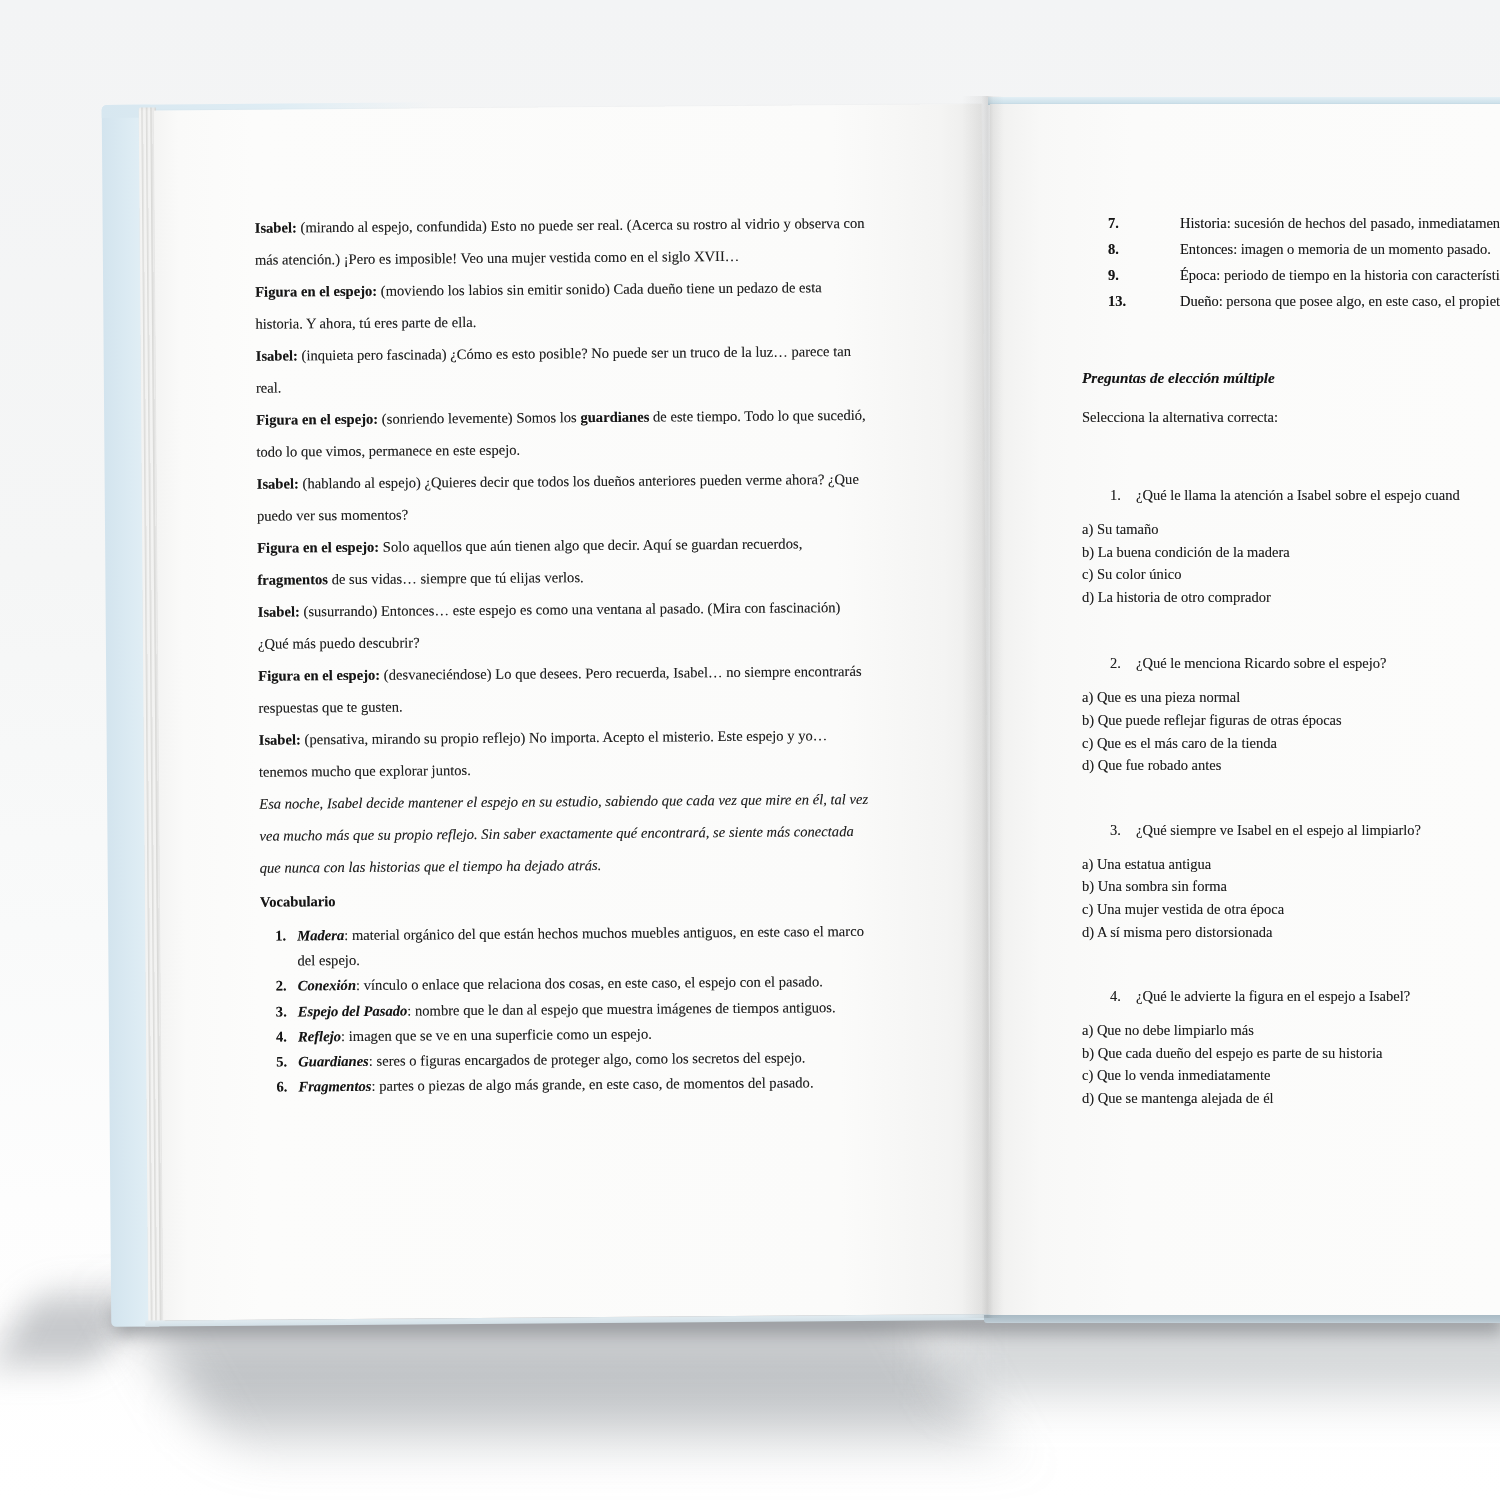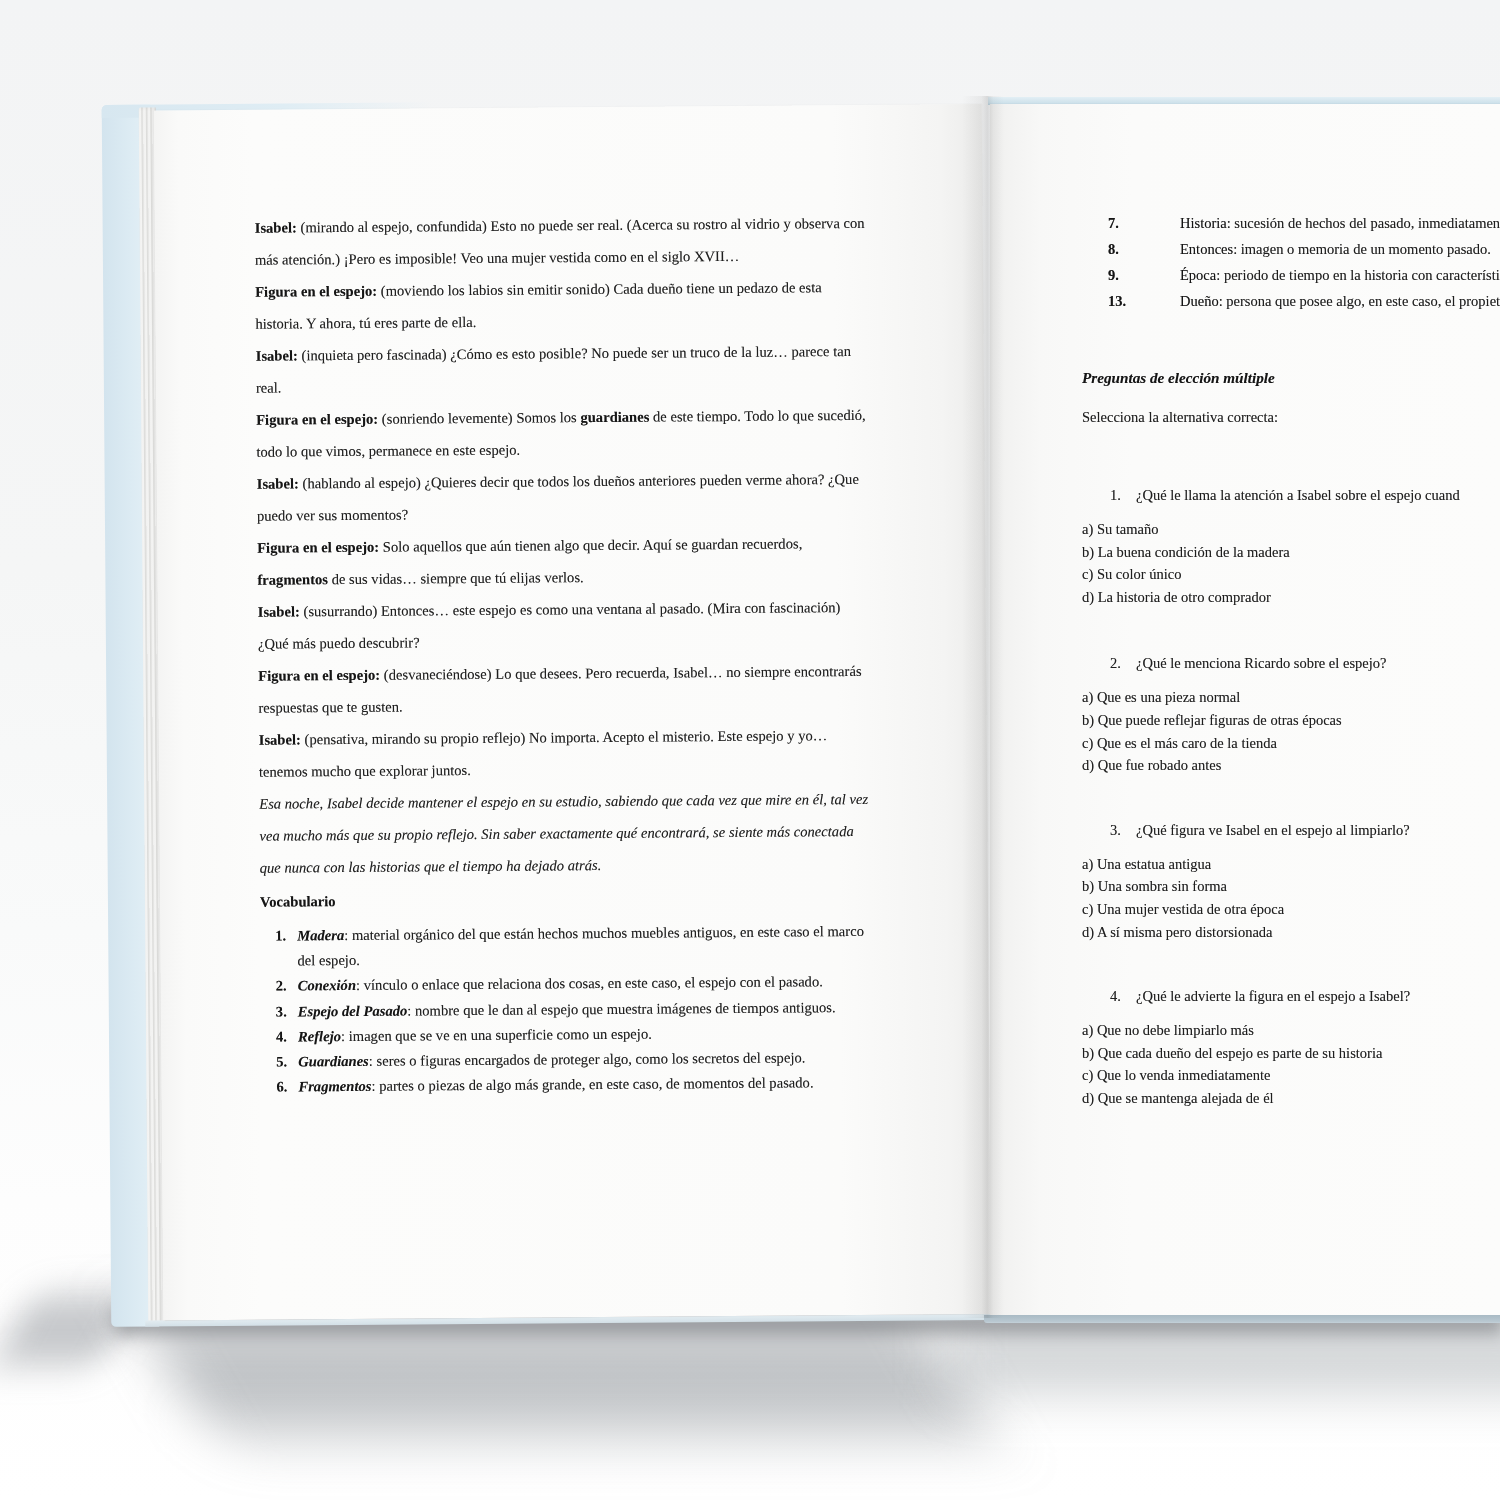--- a/index.html
+++ b/index.html
@@ -139,21 +139,21 @@
       </div>
 
       <div class="q q2"><span class="qnum">2.</span><span>¿Qué le menciona Ricardo sobre el espejo?</span></div>
       <div class="opts">
         <div class="opt">a) Que es una pieza normal</div>
         <div class="opt">b) Que puede reflejar figuras de otras épocas</div>
         <div class="opt">c) Que es el más caro de la tienda</div>
         <div class="opt">d) Que fue robado antes</div>
       </div>
 
-      <div class="q q3"><span class="qnum">3.</span><span>¿Qué figura ve Isabel en el espejo al limpiarlo?</span></div>
+      <div class="q q3"><span class="qnum">3.</span><span>¿Qué siempre ve Isabel en el espejo al limpiarlo?</span></div>
       <div class="opts">
         <div class="opt">a) Una estatua antigua</div>
         <div class="opt">b) Una sombra sin forma</div>
         <div class="opt">c) Una mujer vestida de otra época</div>
         <div class="opt">d) A sí misma pero distorsionada</div>
       </div>
 
       <div class="q q4"><span class="qnum">4.</span><span>¿Qué le advierte la figura en el espejo a Isabel?</span></div>
       <div class="opts">
         <div class="opt">a) Que no debe limpiarlo más</div>

